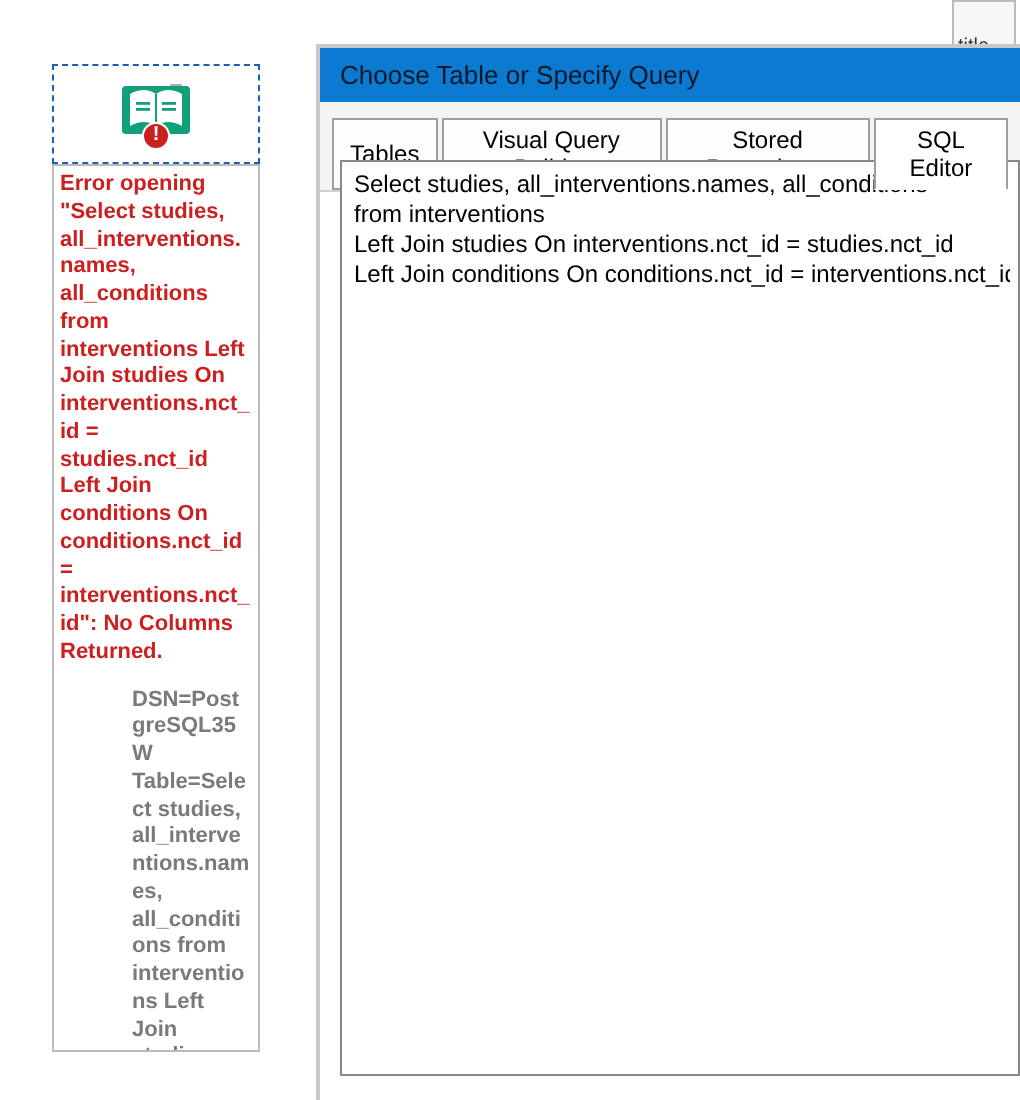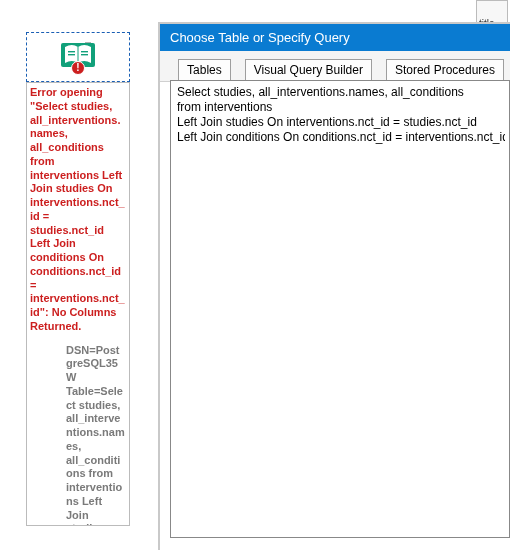--- a/index.html
+++ b/index.html
@@ -83,31 +83,30 @@
   .main-pane {
     position: absolute;
     top: 22px; left: 158px;
     right: 0; bottom: 0;
     border-left: 2px solid #c9c9c9;
     border-top: 2px solid #c9c9c9;
     background: #fff;
   }
   .title-bar {
     background: #0a7bd1;
-    color: #ffffff;
+    color: #0f172a;
     font-size: 13px;
     padding: 6px 10px;
   }
   .toolbar {
     background: #f4f4f4;
     border-bottom: 1px solid #d0d0d0;
     padding: 8px 6px 0 6px;
     display: flex;
-    gap: 14px;
-    justify-content: flex-end;
+    gap: 2px;
   }
   .tab-btn {
     background: #fdfdfd;
     border: 1px solid #9e9e9e;
     border-bottom: 1px solid #9e9e9e;
     font-size: 12px;
     padding: 3px 8px;
     cursor: pointer;
     color: #000;
     font-family: inherit;
@@ -178,20 +177,21 @@
     <div class="dsn-msg">DSN=PostgreSQL35W<br>Table=Select studies, all_interventions.names, all_conditions from interventions Left Join studies</div>
   </div>
 </div>
 
 <div class="main-pane">
   <div class="title-bar">Choose Table or Specify Query</div>
   <div class="toolbar">
     <button class="tab-btn">Tables</button>
     <button class="tab-btn">Visual Query Builder</button>
     <button class="tab-btn">Stored Procedures</button>
+    <button class="tab-btn active">SQL Editor</button>
   </div>
   <div class="editor-wrap">
     <textarea class="editor" spellcheck="false" style="">Select studies, all_interventions.names, all_conditions
 from interventions
 Left Join studies On interventions.nct_id = studies.nct_id
 Left Join conditions On conditions.nct_id = interventions.nct_id</textarea>
   </div>
 </div>
 
 </body></html>

